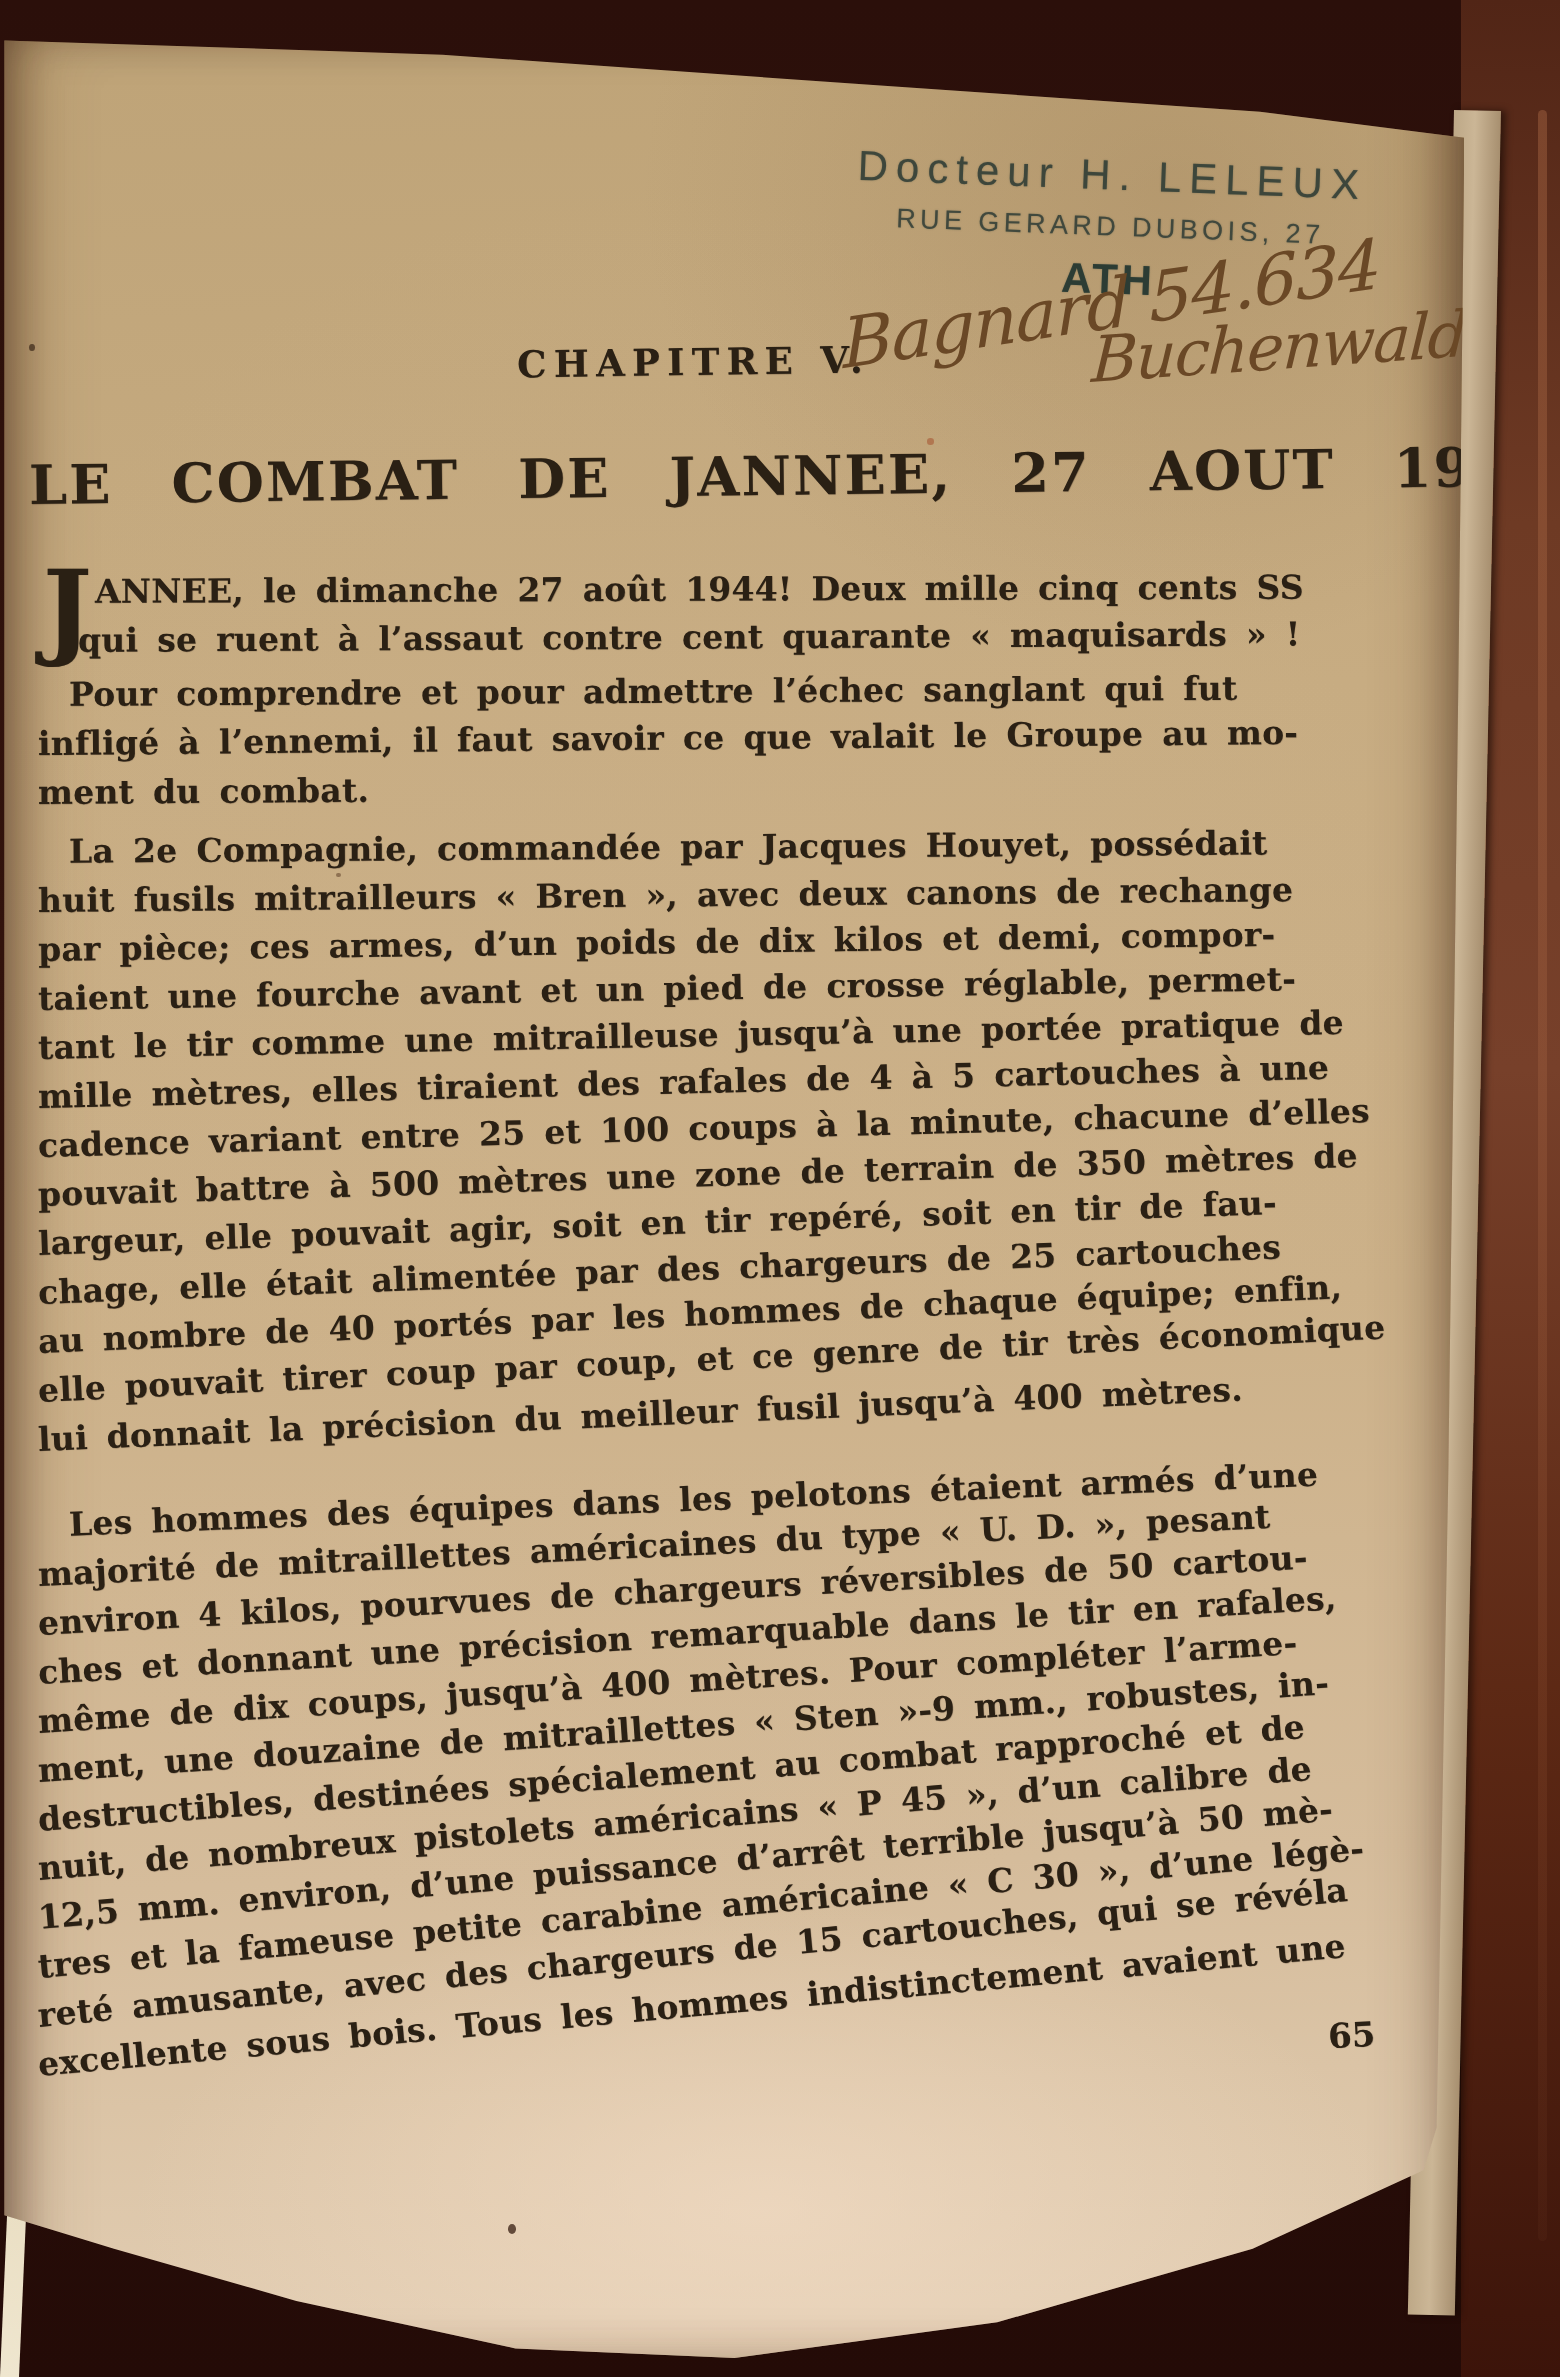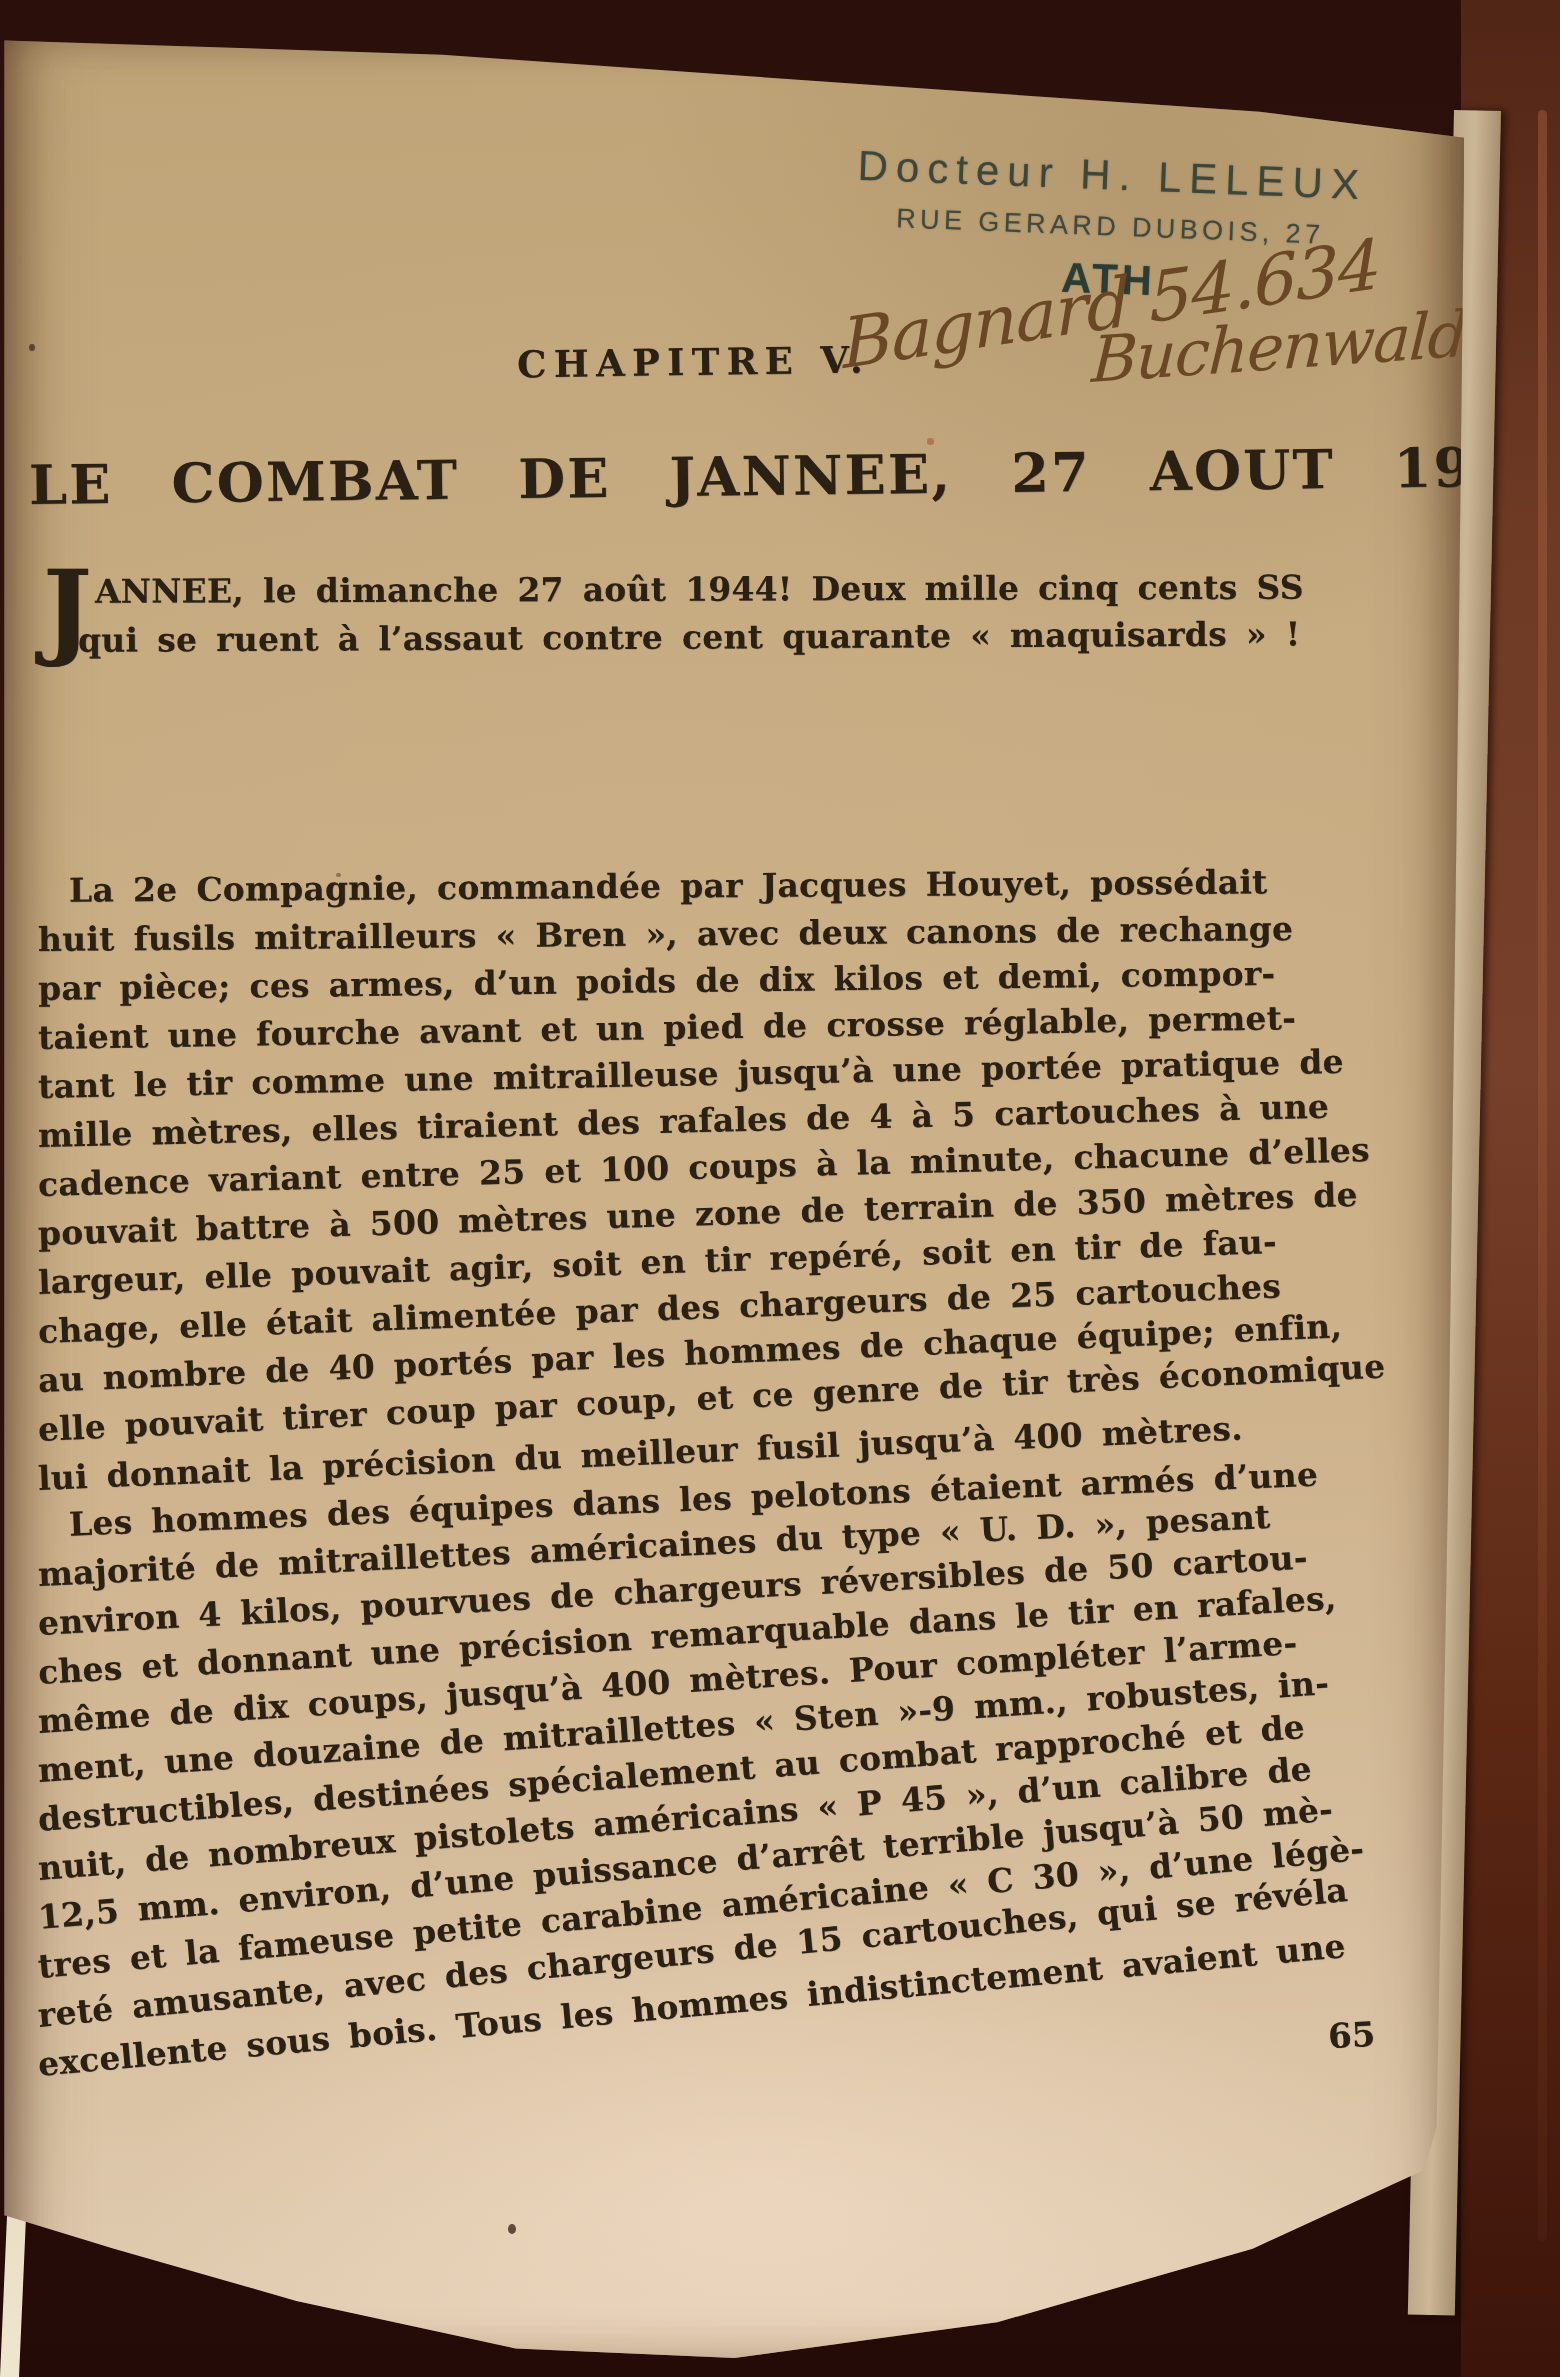--- a/index.html
+++ b/index.html
@@ -91,21 +91,21 @@
     font-size:54px;font-weight:700;letter-spacing:2.2px;word-spacing:38px;
     transform:rotate(-0.7deg);transform-origin:left center;white-space:nowrap;
   }
 
   
   .para{position:absolute;left:34px;width:1389px;font-size:33px;font-weight:700;
         letter-spacing:0.2px;word-spacing:7.3px;}
   .ln{height:49px;line-height:49px;white-space:nowrap;transform-origin:0 50%;}
   .p1{top:567px;}
   .p2{top:670px;}
-  .p3{top:866px;}
+  .p3{top:827px;}
   .p4{top:1501px;}
   .pad1{padding-left:57px;}
   .pad2{padding-left:40px;}
   .indent{padding-left:31px;}
   .dropcap{
     position:absolute;left:4.4px;top:-10.3px;font-size:104px;line-height:1;
     font-weight:700;
   }
 
   .pagenum{
@@ -144,20 +144,25 @@
     <div class="chapter print">CHAPITRE V.</div>
 
     <div class="title print">LE COMBAT DE JANNEE, 27 AOUT 1944</div>
 
     <div class="para p1 print">
       <span class="dropcap">J</span>
       <div class="ln pad1" style="transform:rotate(-0.2deg)">ANNEE, le dimanche 27 août 1944! Deux mille cinq cents SS</div>
       <div class="ln pad2" style="transform:rotate(-0.3deg)">qui se ruent à l’assaut contre cent quarante « maquisards » !</div>
     </div>
 
+    <div class="para p2 print">
+      <div class="ln indent" style="transform:rotate(-0.3deg)">Pour comprendre et pour admettre l’échec sanglant qui fut</div>
+      <div class="ln" style="transform:rotate(-0.5deg)">infligé à l’ennemi, il faut savoir ce que valait le Groupe au mo-</div>
+      <div class="ln" style="transform:rotate(-0.4deg)">ment du combat.</div>
+    </div>
 
     <div class="para p3 print">
       <div class="ln indent" style="transform:rotate(-0.4deg)">La 2e Compagnie, commandée par Jacques Houyet, possédait</div>
       <div class="ln" style="transform:rotate(-0.5deg)">huit fusils mitrailleurs « Bren », avec deux canons de rechange</div>
       <div class="ln" style="transform:rotate(-0.7deg)">par pièce; ces armes, d’un poids de dix kilos et demi, compor-</div>
       <div class="ln" style="transform:rotate(-0.9deg)">taient une fourche avant et un pied de crosse réglable, permet-</div>
       <div class="ln" style="transform:rotate(-1.1deg)">tant le tir comme une mitrailleuse jusqu’à une portée pratique de</div>
       <div class="ln" style="transform:rotate(-1.3deg)">mille mètres, elles tiraient des rafales de 4 à 5 cartouches à une</div>
       <div class="ln" style="transform:rotate(-1.5deg)">cadence variant entre 25 et 100 coups à la minute, chacune d’elles</div>
       <div class="ln" style="transform:rotate(-1.7deg)">pouvait battre à 500 mètres une zone de terrain de 350 mètres de</div>

